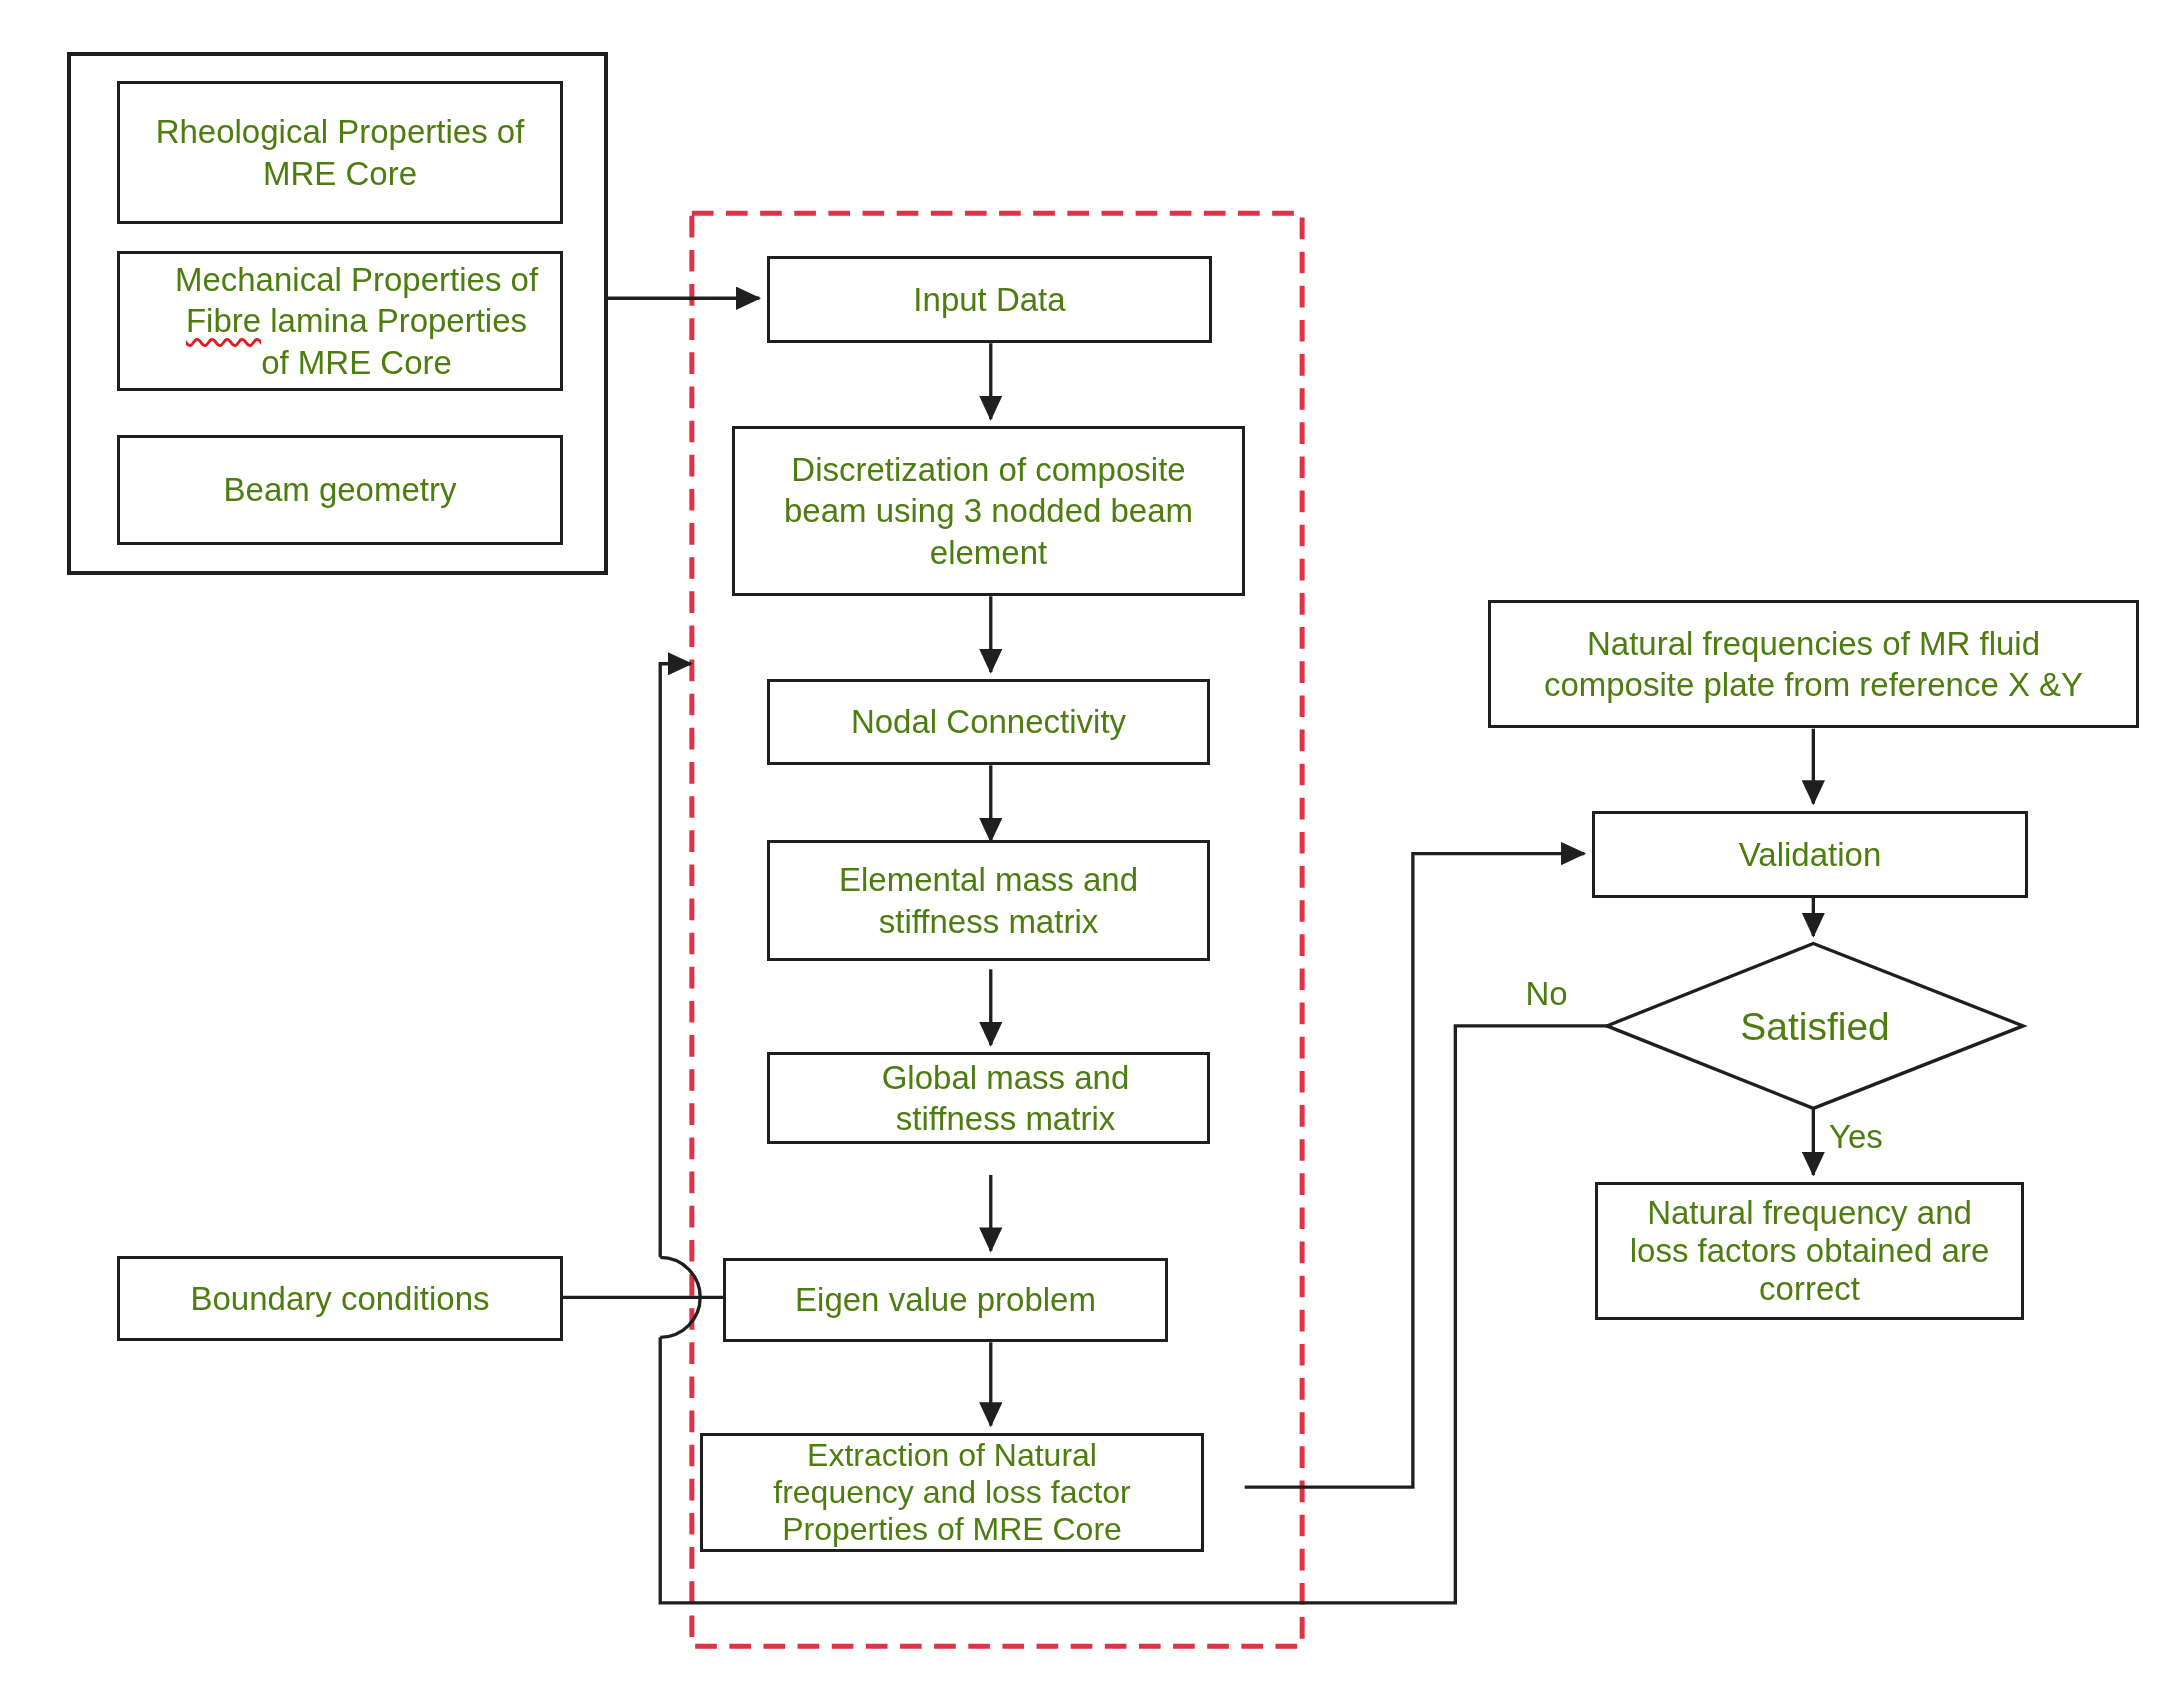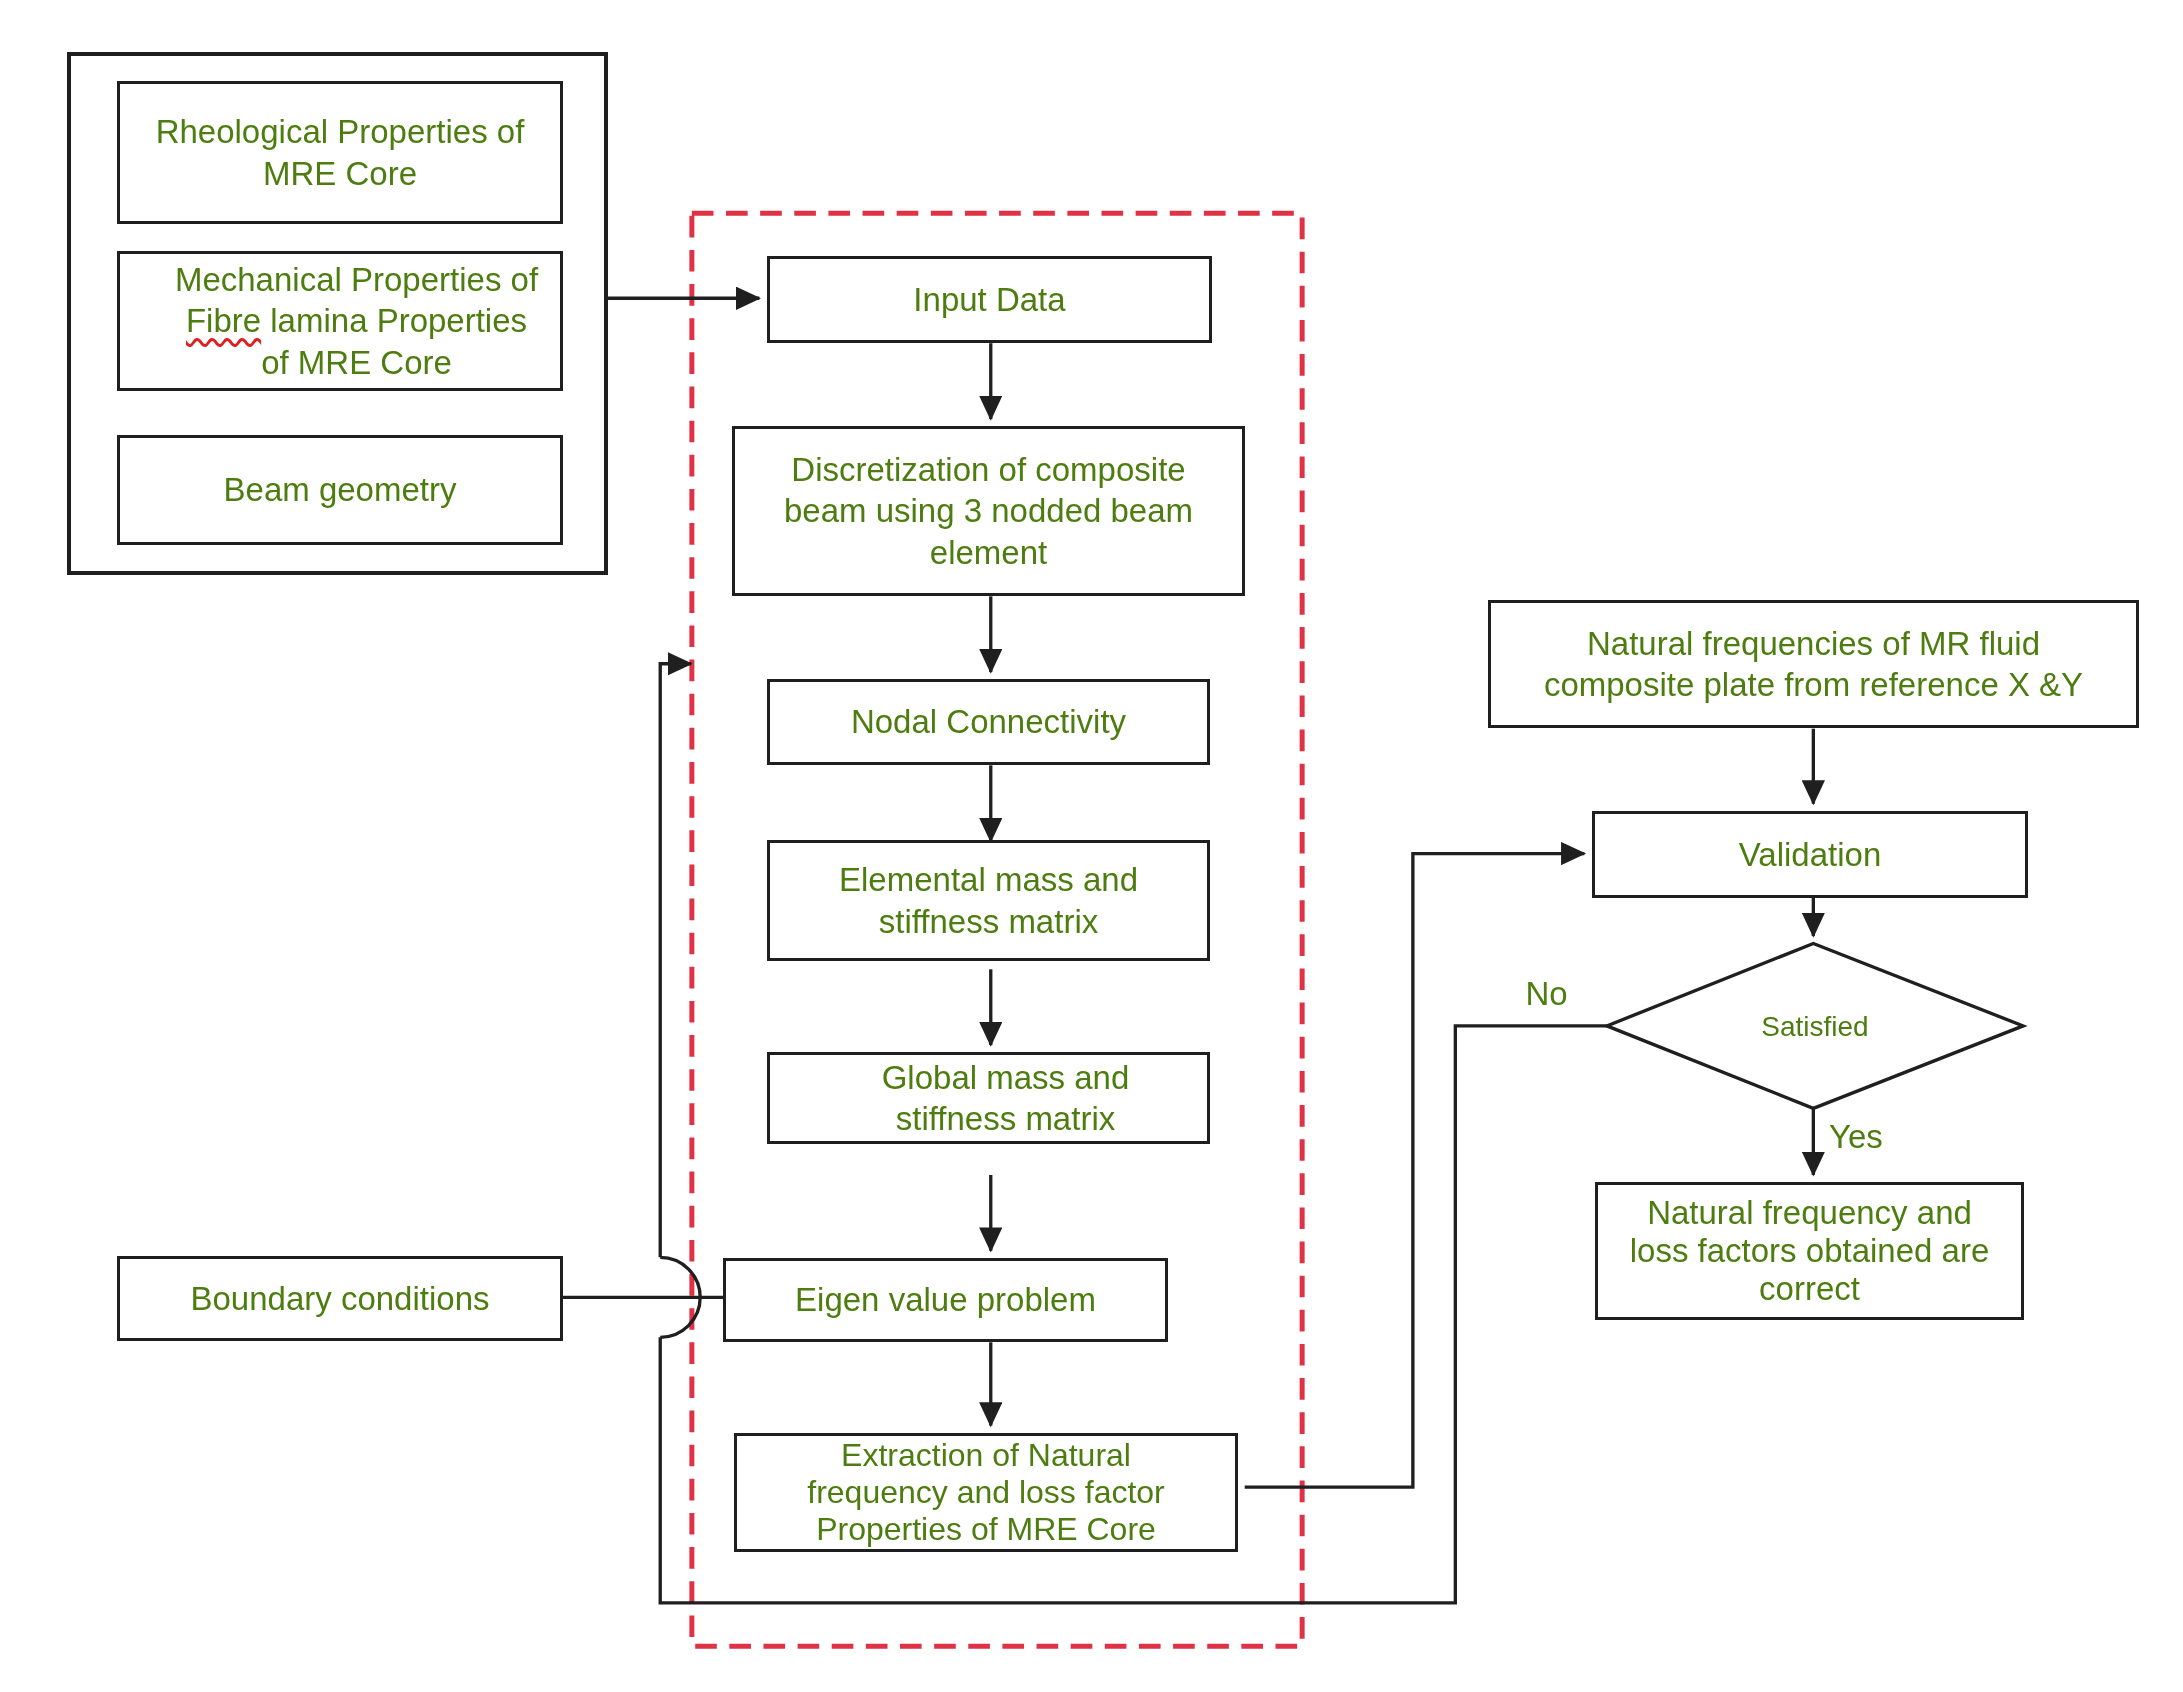--- a/index.html
+++ b/index.html
@@ -21,21 +21,21 @@
   }
   .floating-label{
     position:absolute;font-size:33px;line-height:1.1;text-align:center;
   }
   .squig{
     text-decoration:underline wavy #e02020;
     text-decoration-thickness:2.5px;
     text-underline-offset:5.8px;
   }
   .diamond-label{
-    position:absolute;font-size:28px;display:flex;align-items:center;justify-content:center;
+    position:absolute;font-size:39px;display:flex;align-items:center;justify-content:center;
   }
 </style>
 </head>
 <body>
 
 <div class="canvas">
 
   <svg class="wires" width="2183" height="1693" viewBox="0 0 2622 2033">
     <defs>
       <marker id="ah" markerUnits="strokeWidth" markerWidth="8" markerHeight="7" viewBox="0 0 8 7" refX="7" refY="3.5" orient="auto">
@@ -112,21 +112,21 @@
 
   <div class="fbox" style="left:767px;top:1052px;width:443px;height:92px;padding-left:34px;">
     <div class="lbl">Global mass and
 stiffness matrix</div>
   </div>
 
   <div class="fbox" style="left:723px;top:1258px;width:445px;height:84px;">
     <div class="lbl">Eigen value problem</div>
   </div>
 
-  <div class="fbox tight" style="left:734px;top:1433px;width:504px;height:119px;font-size:32px;">
+  <div class="fbox tight" style="left:700px;top:1433px;width:504px;height:119px;font-size:32px;">
     <div class="lbl">Extraction of Natural
 frequency and loss factor
 Properties of MRE Core</div>
   </div>
 
   <div class="fbox" style="left:1488px;top:600px;width:651px;height:128px;">
     <div class="lbl">Natural frequencies of MR fluid
 composite plate from reference X &amp;Y</div>
   </div>
 

